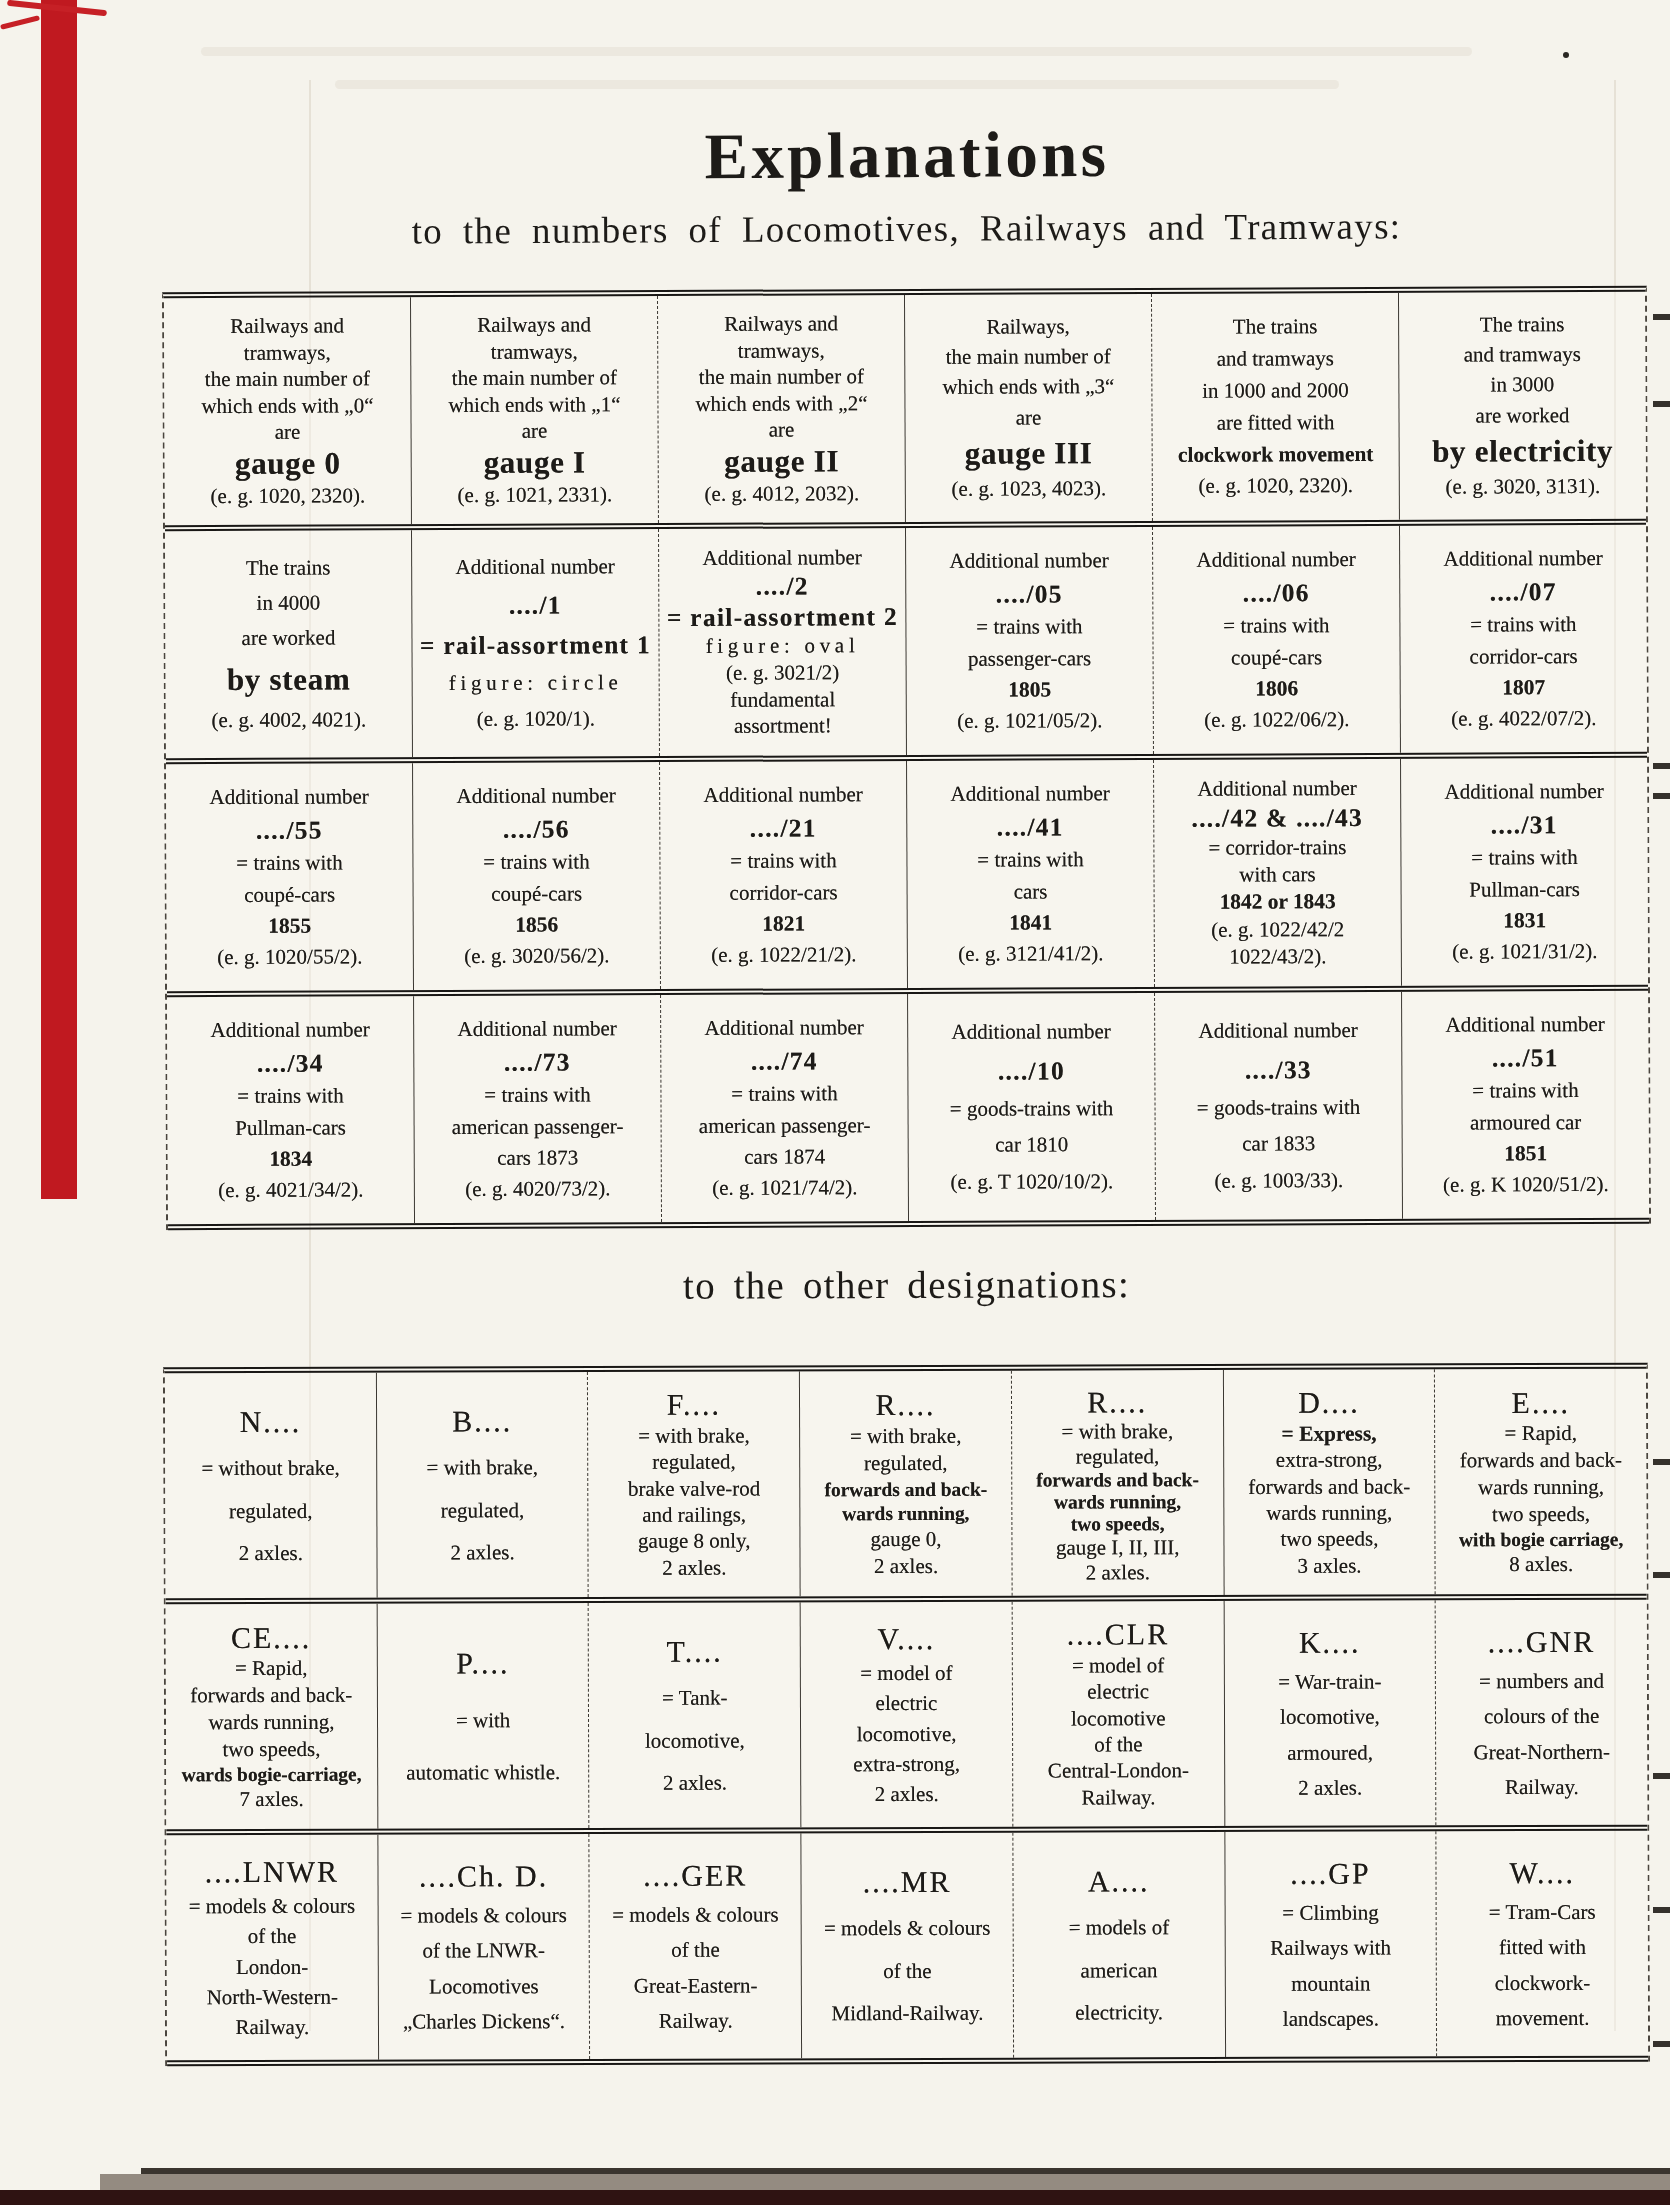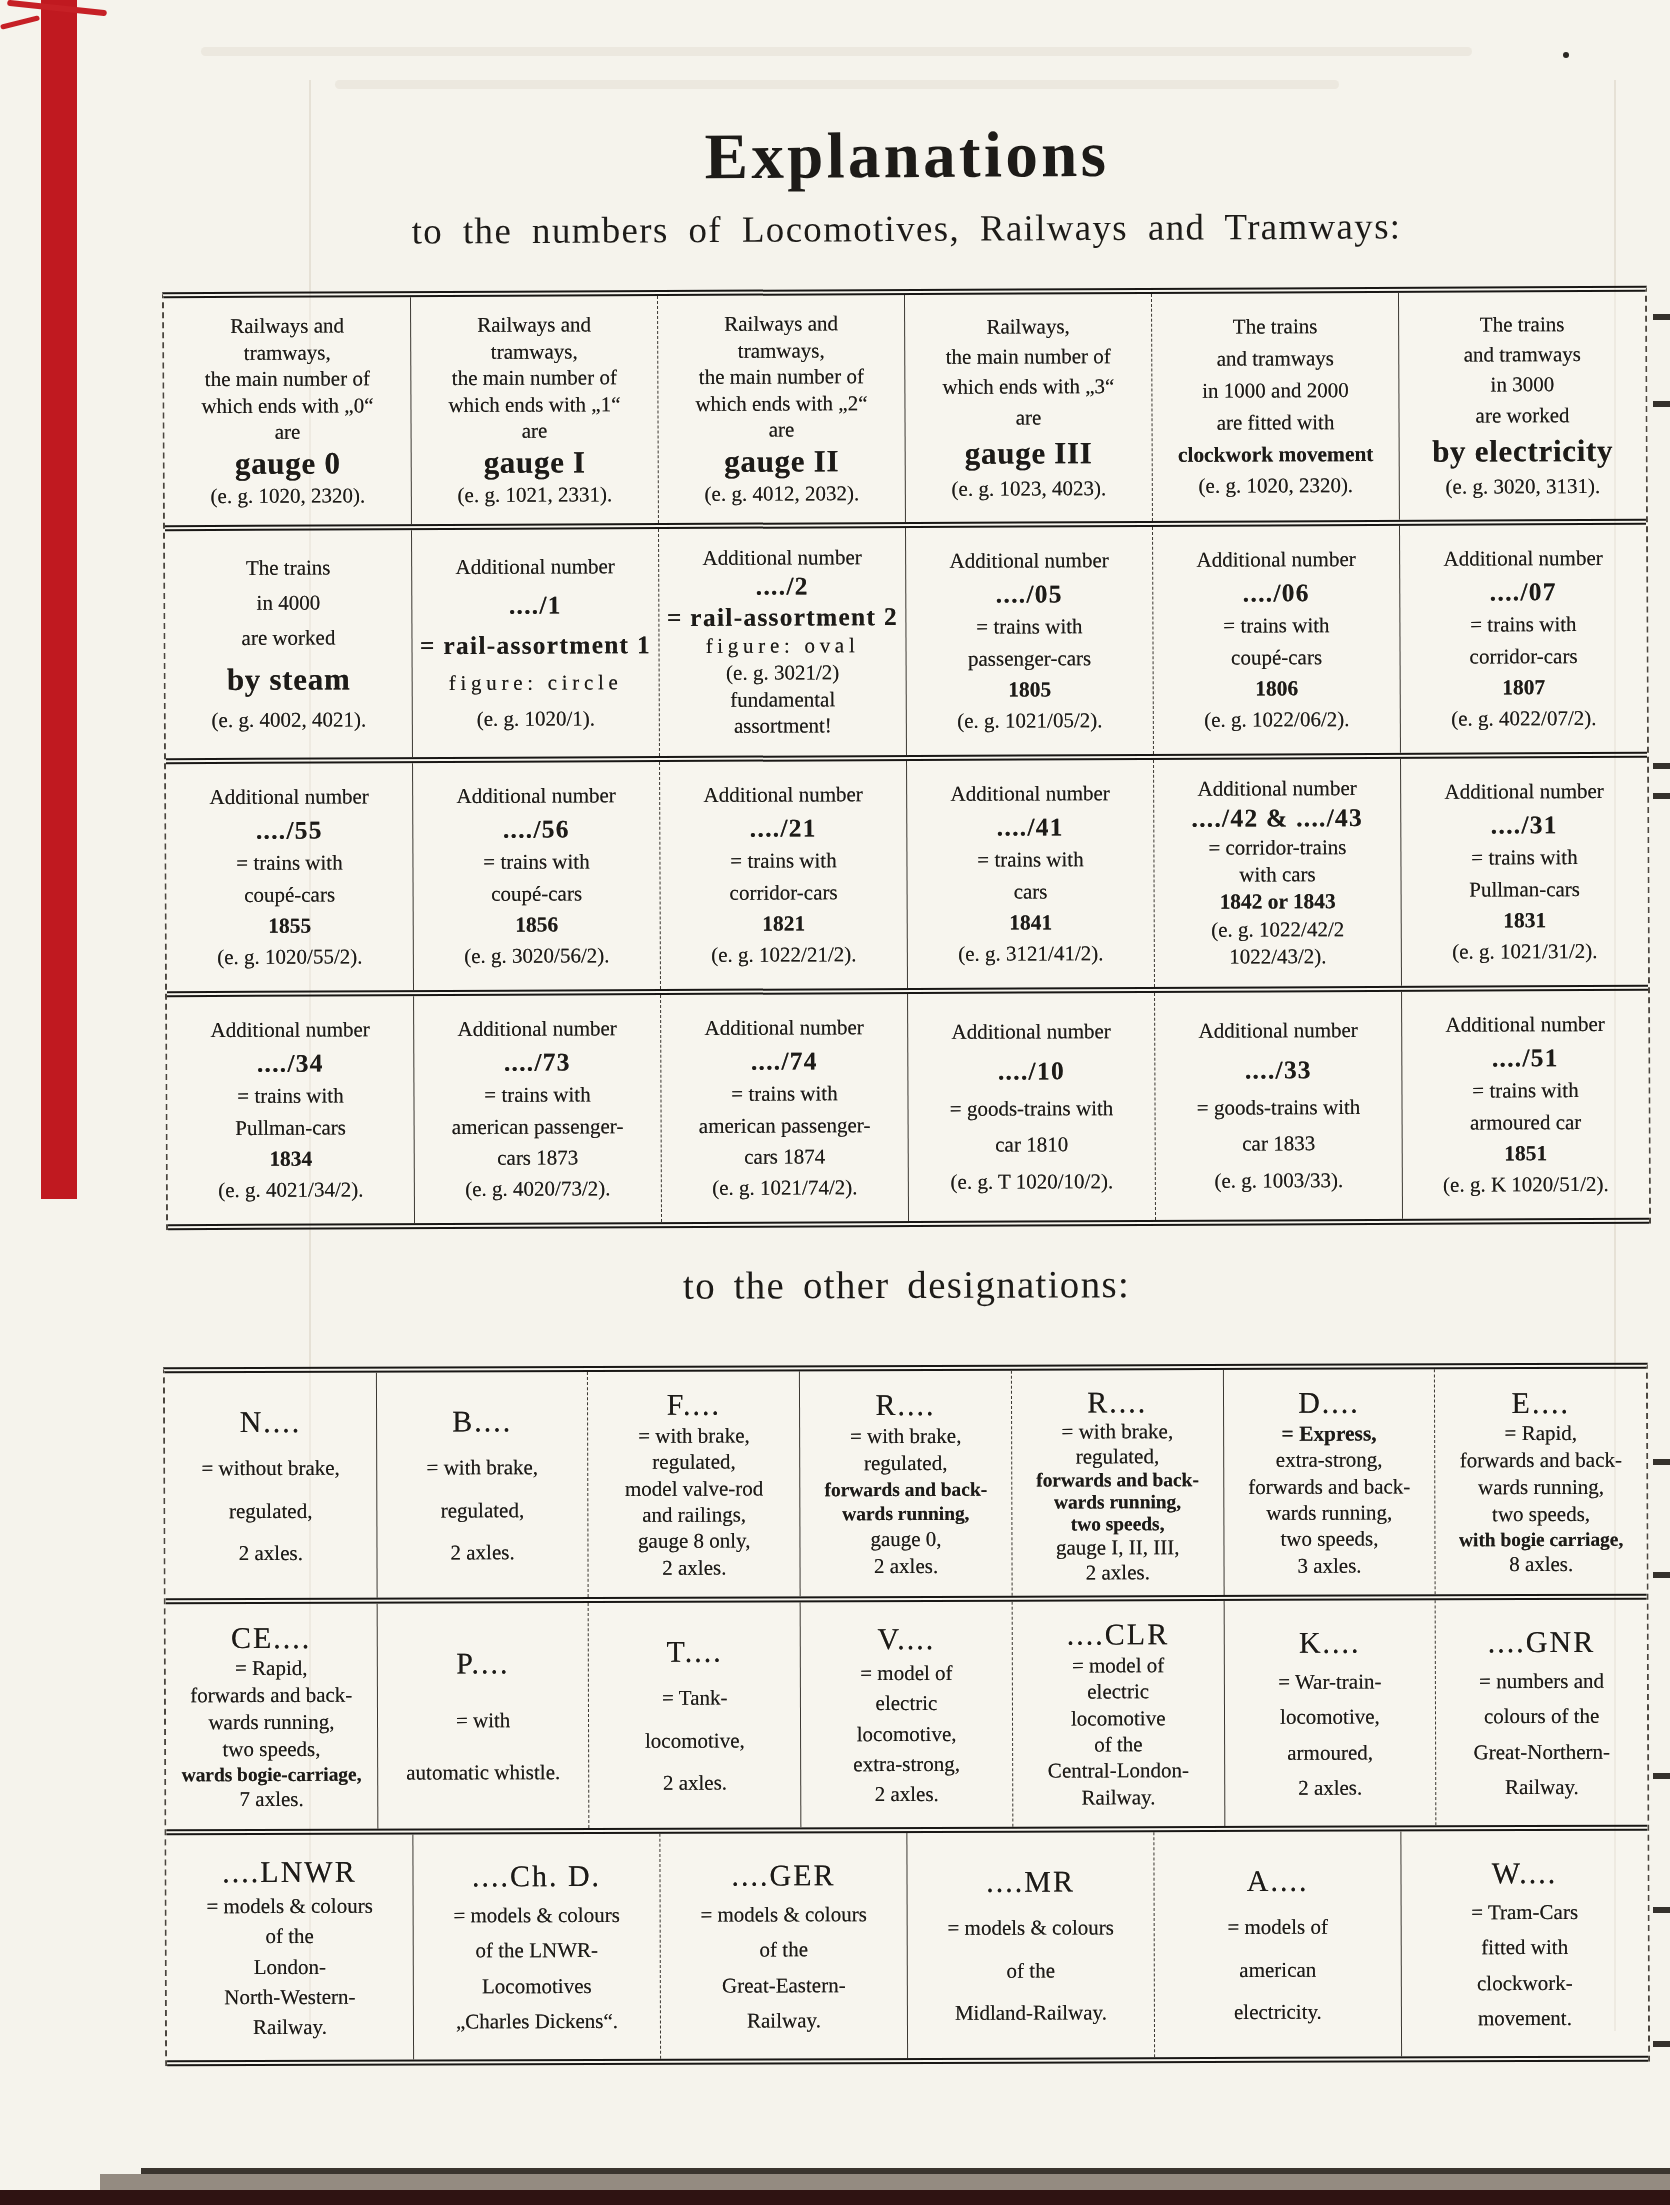--- a/index.html
+++ b/index.html
@@ -297,21 +297,21 @@
           <div class="tcell">
             <div class="line l-h">B....</div>
             <div class="line l-n">= with brake,</div>
             <div class="line l-n">regulated,</div>
             <div class="line l-n">2 axles.</div>
           </div>
           <div class="tcell">
             <div class="line l-h">F....</div>
             <div class="line l-n">= with brake,</div>
             <div class="line l-n">regulated,</div>
-            <div class="line l-n">model valve-rod</div>
+            <div class="line l-n">brake valve-rod</div>
             <div class="line l-n">and railings,</div>
             <div class="line l-n">gauge 8 only,</div>
             <div class="line l-n">2 axles.</div>
           </div>
           <div class="tcell">
             <div class="line l-h">R....</div>
             <div class="line l-n">= with brake,</div>
             <div class="line l-n">regulated,</div>
             <div class="line l-d">forwards and back-</div>
             <div class="line l-d">wards running,</div>
@@ -429,20 +429,27 @@
             <div class="line l-n">of the</div>
             <div class="line l-n">Midland-Railway.</div>
           </div>
           <div class="tcell">
             <div class="line l-h">A....</div>
             <div class="line l-n">= models of</div>
             <div class="line l-n">american</div>
             <div class="line l-n">electricity.</div>
           </div>
           <div class="tcell">
+            <div class="line l-h">....GP</div>
+            <div class="line l-n">= Climbing</div>
+            <div class="line l-n">Railways with</div>
+            <div class="line l-n">mountain</div>
+            <div class="line l-n">landscapes.</div>
+          </div>
+          <div class="tcell">
             <div class="line l-h">W....</div>
             <div class="line l-n">= Tram-Cars</div>
             <div class="line l-n">fitted with</div>
             <div class="line l-n">clockwork-</div>
             <div class="line l-n">movement.</div>
           </div>
         </div>
       </div>
   </div>
 

